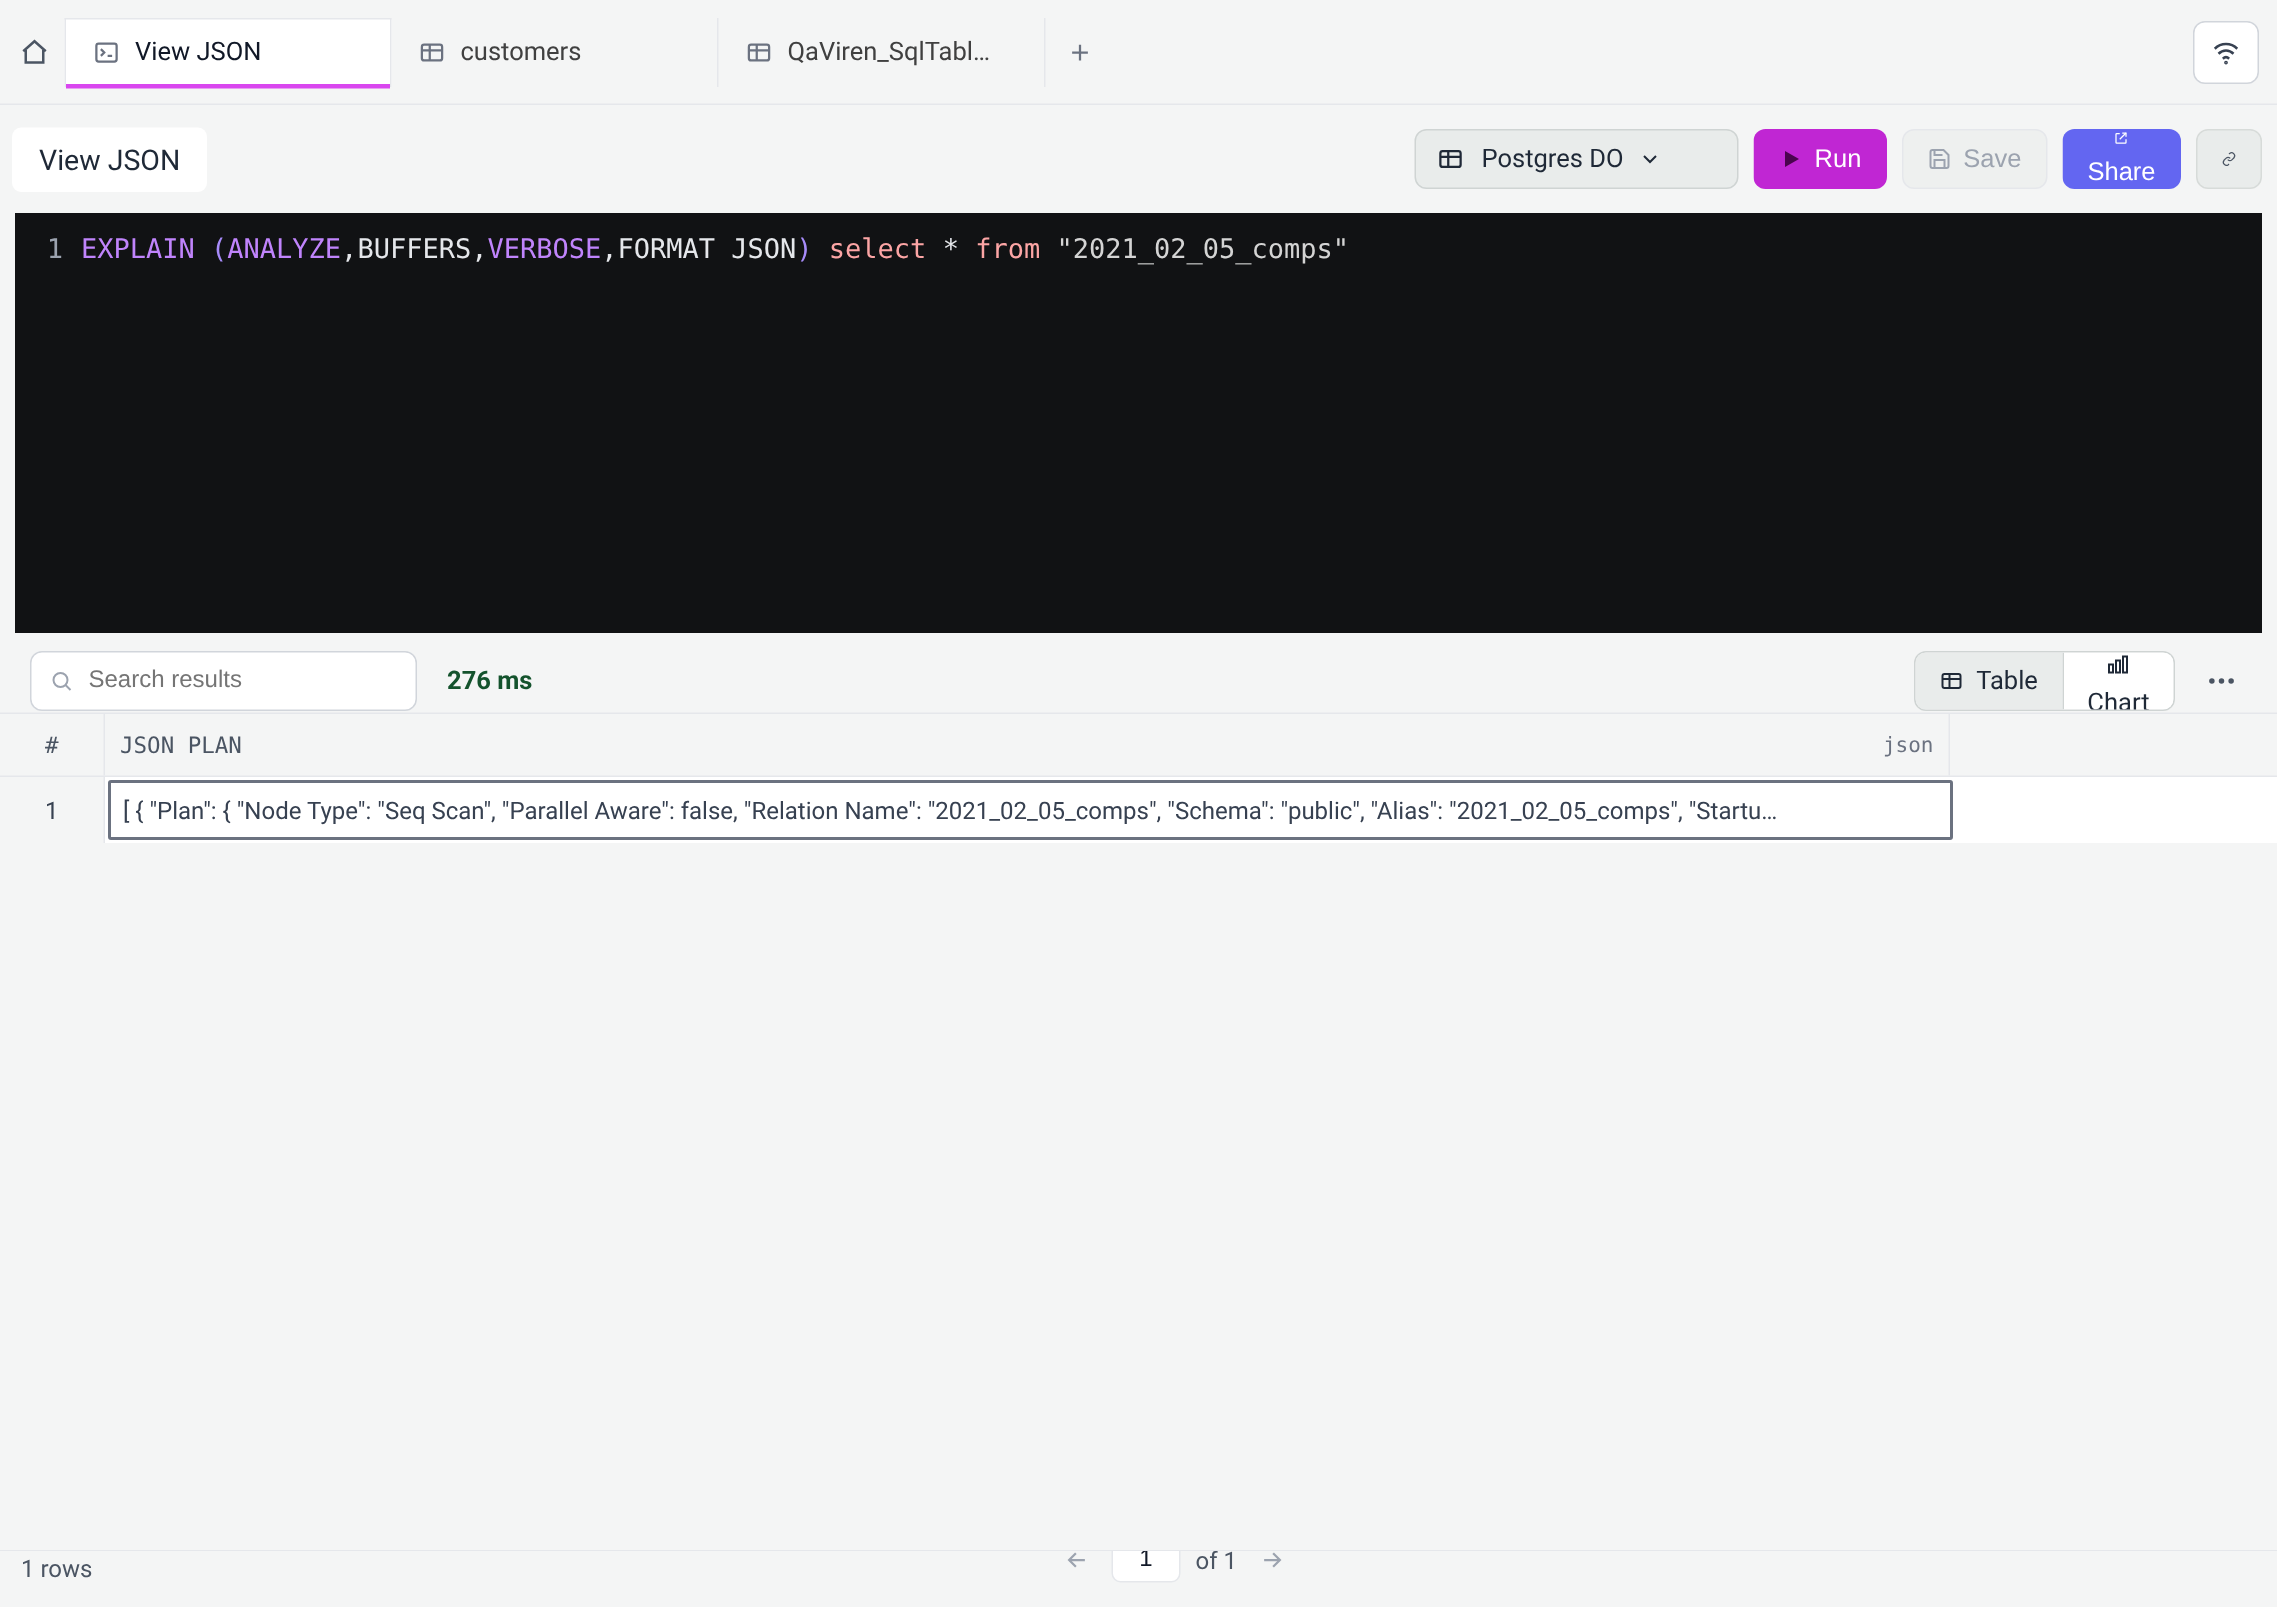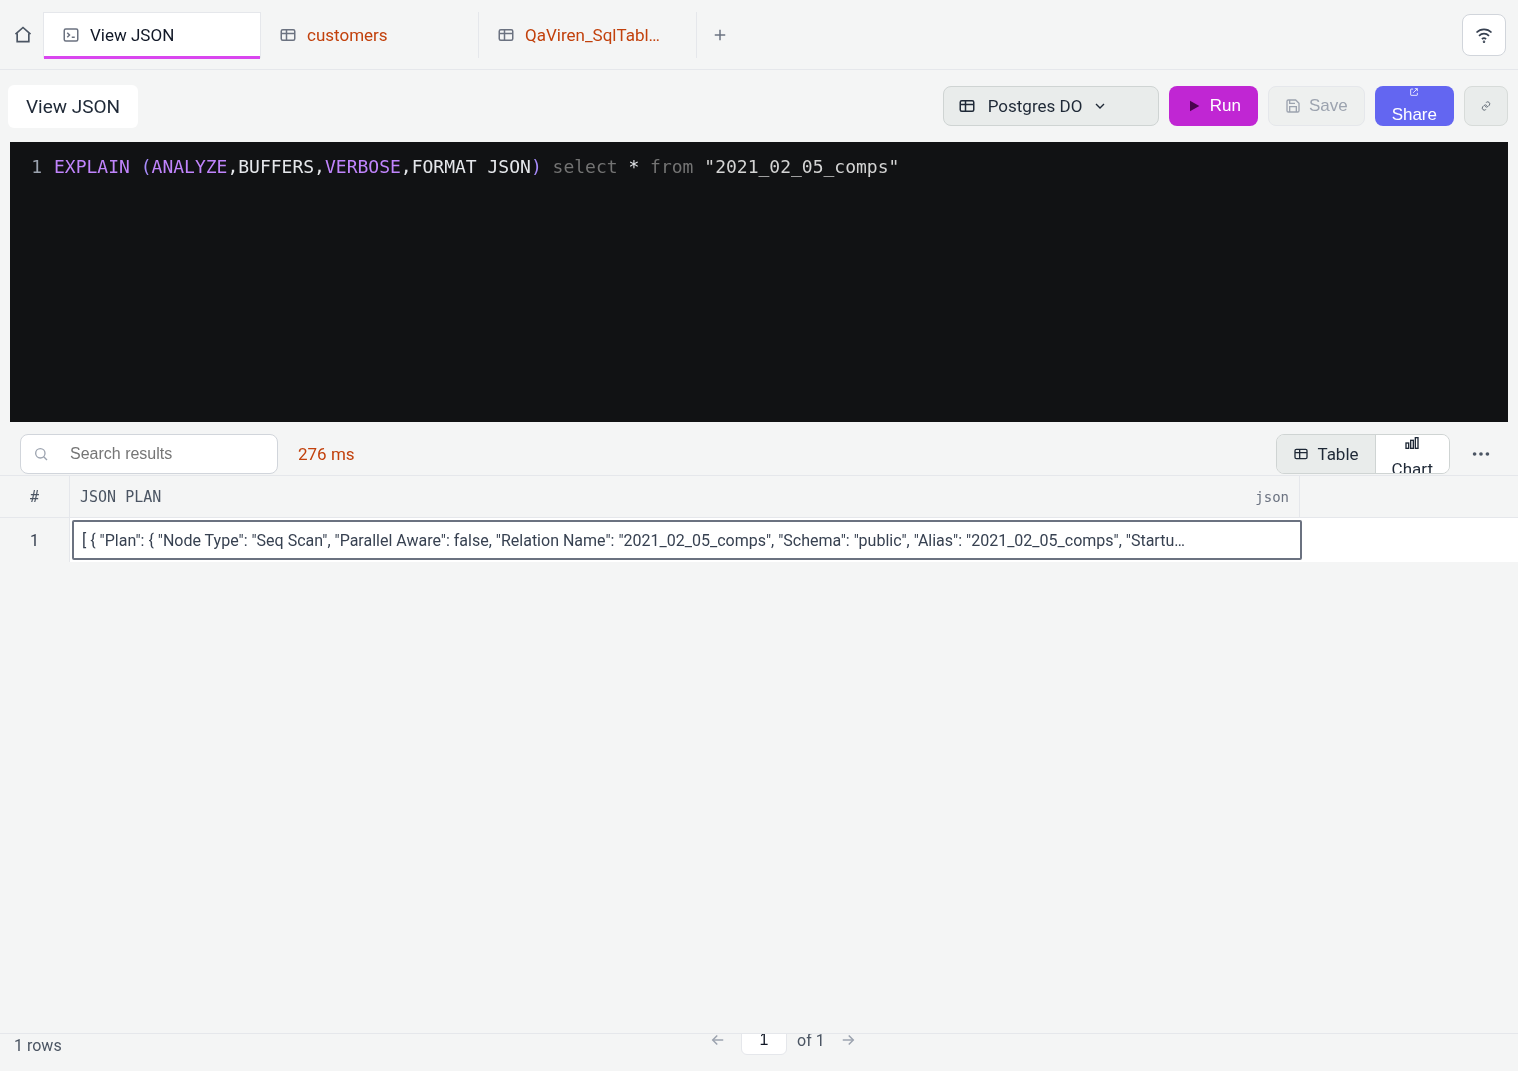--- a/index.html
+++ b/index.html
@@ -28,21 +28,21 @@
     border-radius:6px;
     cursor:pointer;
     color:#4b5563;
   }
   .tab {
     display:flex; align-items:center;
     height: 46px;
     padding: 0 18px;
     gap:10px;
     font-size: 17px;
-    color:#c2410c;
+    color:#404040;
     border-right:1px solid #e5e7eb;
     cursor:pointer;
     min-width: 218px;
     position:relative;
   }
   .tab.active {
     background:#fff;
     border-top:1px solid #e5e7eb;
     border-left:1px solid #e5e7eb;
     color:#111827;
@@ -129,21 +129,21 @@
     color:#d4d4d4;
     display:flex;
     overflow:hidden;
   }
   .gutter {
     width:44px; text-align:right; padding-right:12px;
     color:#9ca3af;
   }
   .code { white-space:pre; }
   .tok-k1 { color:#c084fc; }   
-  .tok-k2 { color:#737373; }   
+  .tok-k2 { color:#fca5a5; }   
   .tok-punct { color:#a78bfa; } 
   .tok-str { color:#d4d4d4; }
   .tok-plain { color:#e5e7eb; }
 
   
   .results-bar {
     display:flex; align-items:center;
     height:54px;
     padding: 10px 12px 0 20px;
     gap:20px;
@@ -152,23 +152,23 @@
   .search-box {
     display:flex; align-items:center; gap:10px;
     background:#fff;
     border:1px solid #d1d5db;
     border-radius:8px;
     height:40px; padding:0 12px;
     color:#9ca3af;
     width:258px;
   }
   .search-box input {
-    border:none; outline:none; font-size:16px; color:#be185d; background:transparent; width:100%;margin-left:11px;
-  }
-  .timing { color:#c2410c; font-size:17px;}
+    border:none; outline:none; font-size:16px; color:#be185d; background:transparent; width:100%;
+  }
+  .timing { color:#14532d; font-size:17px;font-weight:bold;}
   .results-spacer { flex:1;}
   .view-toggle {
     display:flex; border:1px solid #cfd4d3; border-radius:8px; overflow:hidden; height:40px;
   }
   .view-toggle .seg {
     display:flex; align-items:center; gap:8px;
     padding:0 16px; font-size:17px; color:#1f2937; cursor:pointer;
     background:#fff;
   }
   .view-toggle .seg.active { background:#e9eceb;justify-content:center; }

